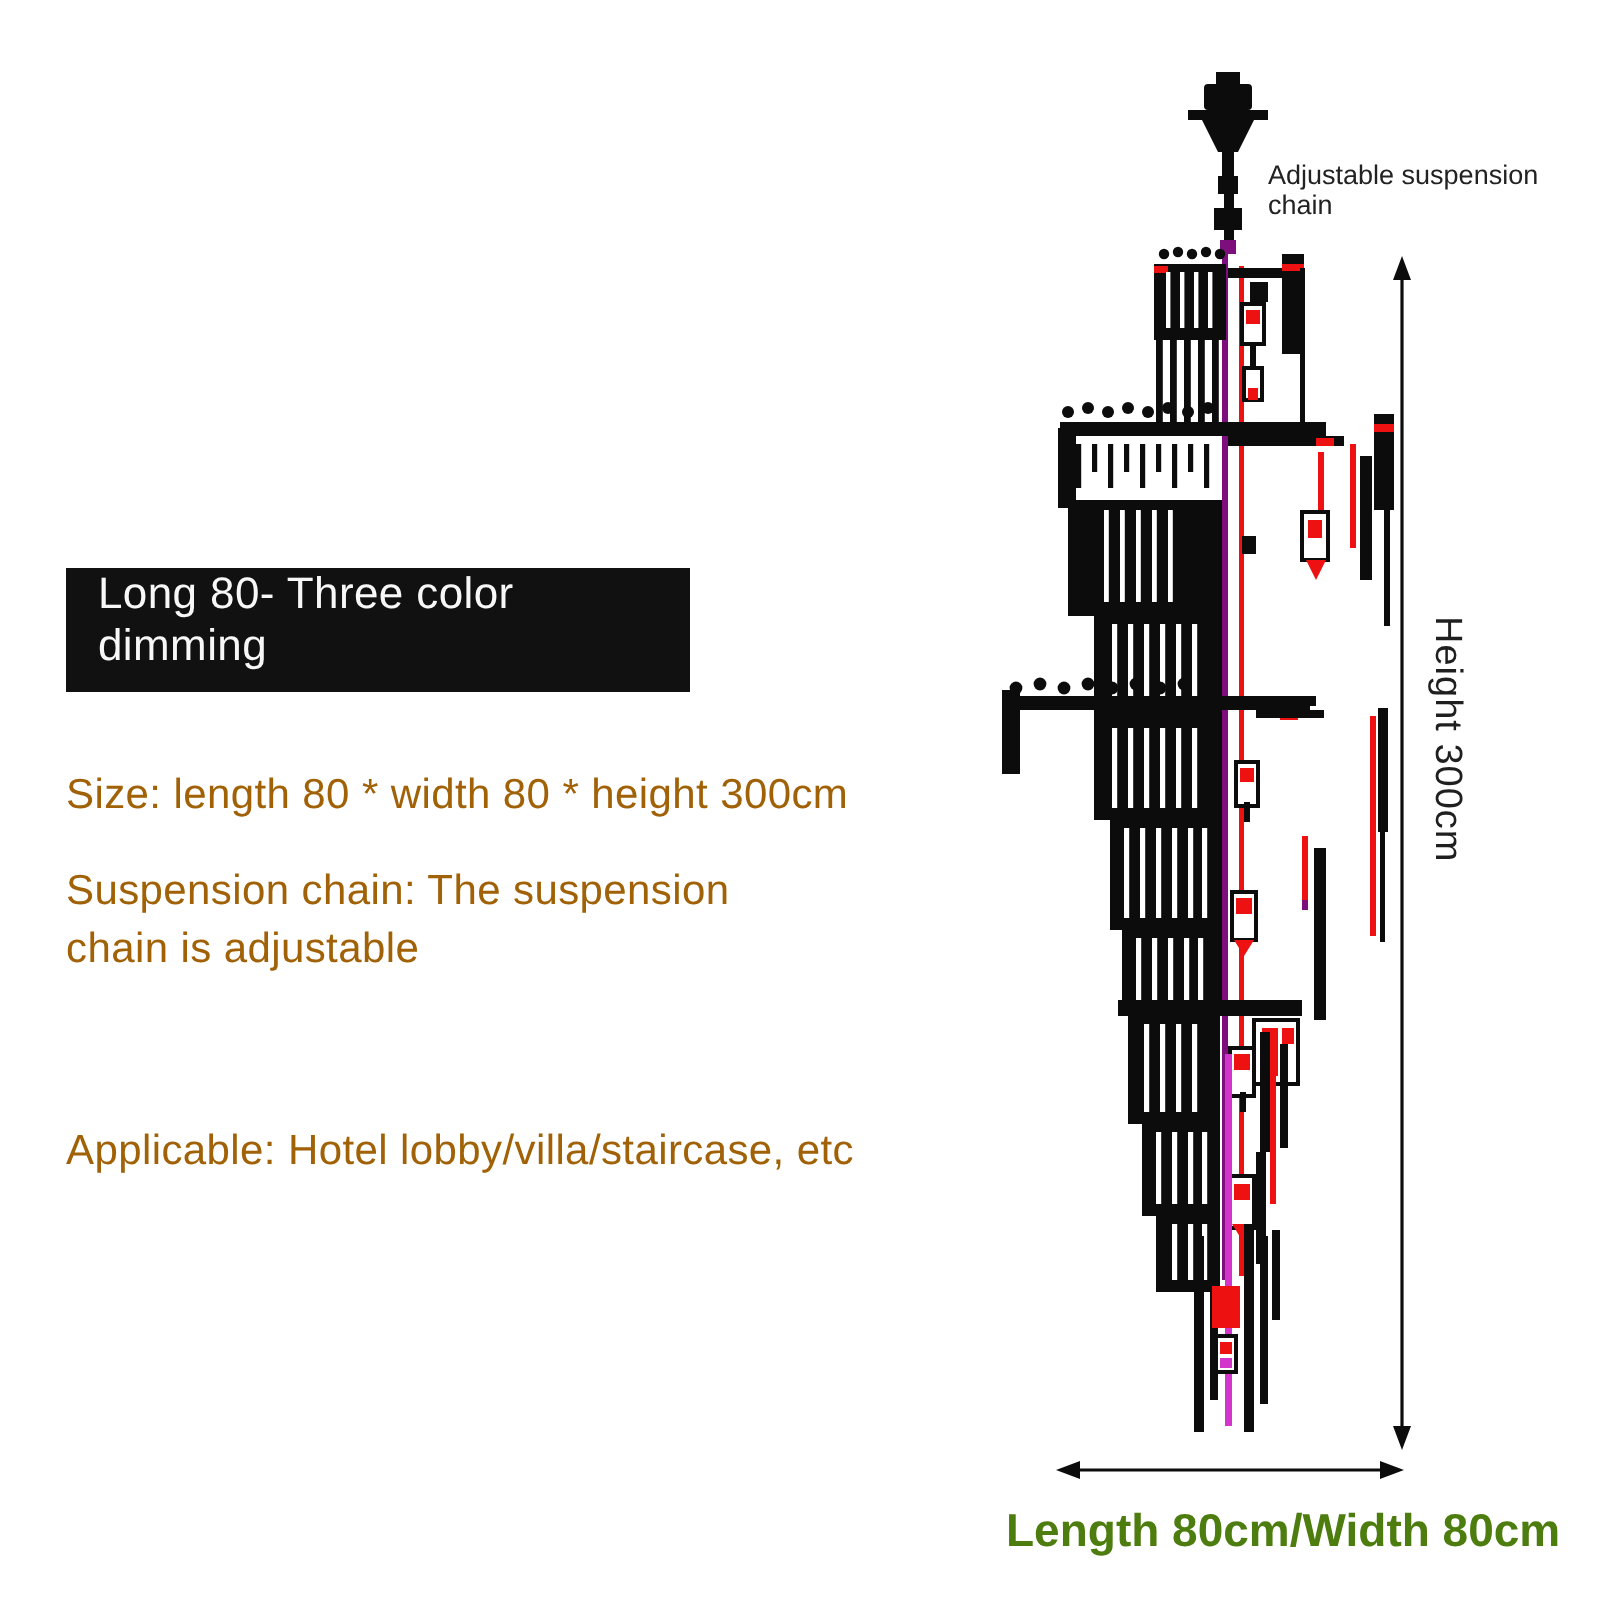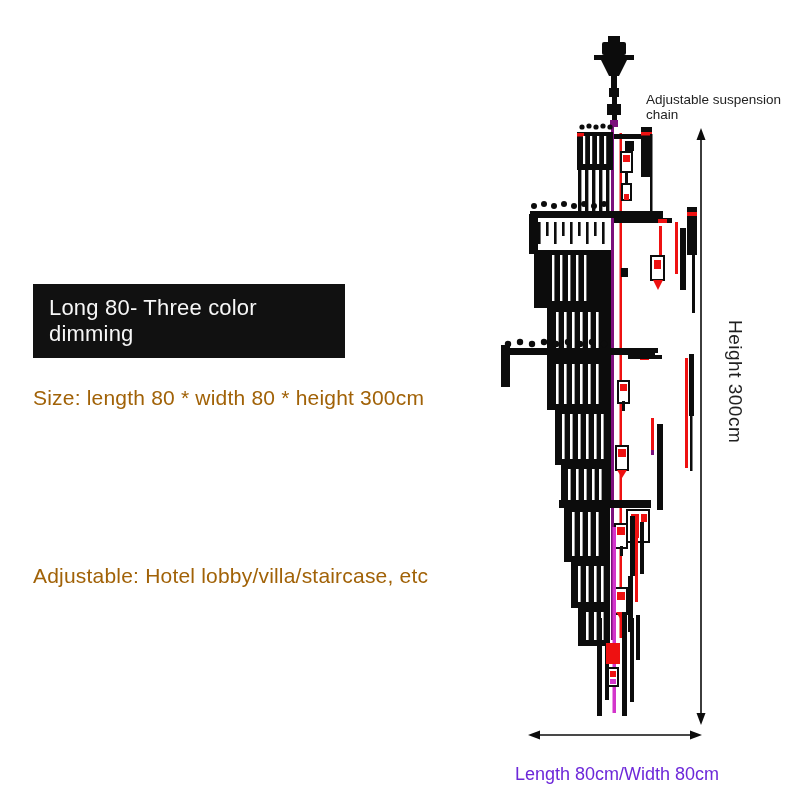--- a/index.html
+++ b/index.html
@@ -2,40 +2,40 @@
 <html style="--c-line: #0c0c0c; --c-red: #ee1111; --c-purple: #7c0f7c; --c-magenta: #d335cb; --c-badge-bg: #111111; --c-badge-text: #f7f7f7;"><head>
 <meta charset="utf-8">
 <style>
   html,body{margin:0;padding:0;background:#ffffff;}
   .stage{
     position:relative;width:800px;height:800px;background:#fff;overflow:hidden;
     font-family:"Liberation Sans", sans-serif;
   }
   
   .badge{
-    position:absolute;left:33px;top:284px;width:312px;height:74px;
+    position:absolute;left:33px;top:284px;width:312px;height:62px;
     background:var(--c-badge-bg,#111);color:var(--c-badge-text,#f7f7f7);
-    display:flex;align-items:center;box-sizing:border-box;padding-left:16px;
+    display:flex;align-items:flex-start;box-sizing:border-box;padding-left:16px;
     font-size:22px;letter-spacing:0.2px;
   }
   .spec{
     position:absolute;left:33px;margin:0;font-size:21px;color:#a16207;
     white-space:pre-line;line-height:29px;letter-spacing:0.2px;
   }
   .spec-0{top:383px;}
   .spec-1{top:431px;}
   .spec-2{top:512px;}
   .spec-3{top:561px;}
-  .ann{position:absolute;color:#222;margin:12px;}
+  .ann{position:absolute;color:#222;margin:0;}
   .chain-label{left:634px;top:80px;font-size:13.5px;}
   .height-label{
     left:712px;top:308px;font-size:19px;color:#1f1f1f;
     writing-mode:vertical-rl;letter-spacing:0.5px;
   }
-  .footprint-label{left:503px;top:752px;font-size:18px;color:#6d28d9;}
+  .footprint-label{left:503px;top:752px;font-size:23px;color:#4d7c0f;font-weight:bold;}
   
   svg.diagram{position:absolute;left:0;top:0;}
   .ink{fill:var(--c-line,#0c0c0c);}
   .red{fill:var(--c-red,#ee1111);}
   .purple{fill:var(--c-purple,#7c0f7c);}
   .magenta{fill:var(--c-magenta,#d335cb);}
   .slit{fill:#ffffff;}
   .frame{fill:#ffffff;stroke:var(--c-line,#0c0c0c);stroke-width:2;}
   .arrow{stroke:var(--c-line,#111);stroke-width:1.6;}
 </style>
@@ -251,15 +251,17 @@
 
   <p class="ann chain-label">Adjustable suspension chain</p>
   <p class="ann height-label">Height 300cm</p>
   <p class="ann footprint-label">Length 80cm/Width 80cm</p>
 
   <div class="badge">
     <span>Long 80- Three color dimming</span>
   </div>
 
   <p class="spec spec-0">Size: length 80 * width 80 * height 300cm</p>
-  <p class="spec spec-3">Adjustable: Hotel lobby/villa/staircase, etc</p>
+  <p class="spec spec-1">Suspension chain: The suspension
+chain is adjustable</p>
+  <p class="spec spec-3">Applicable: Hotel lobby/villa/staircase, etc</p>
 
 </div>
 
 </body></html>

